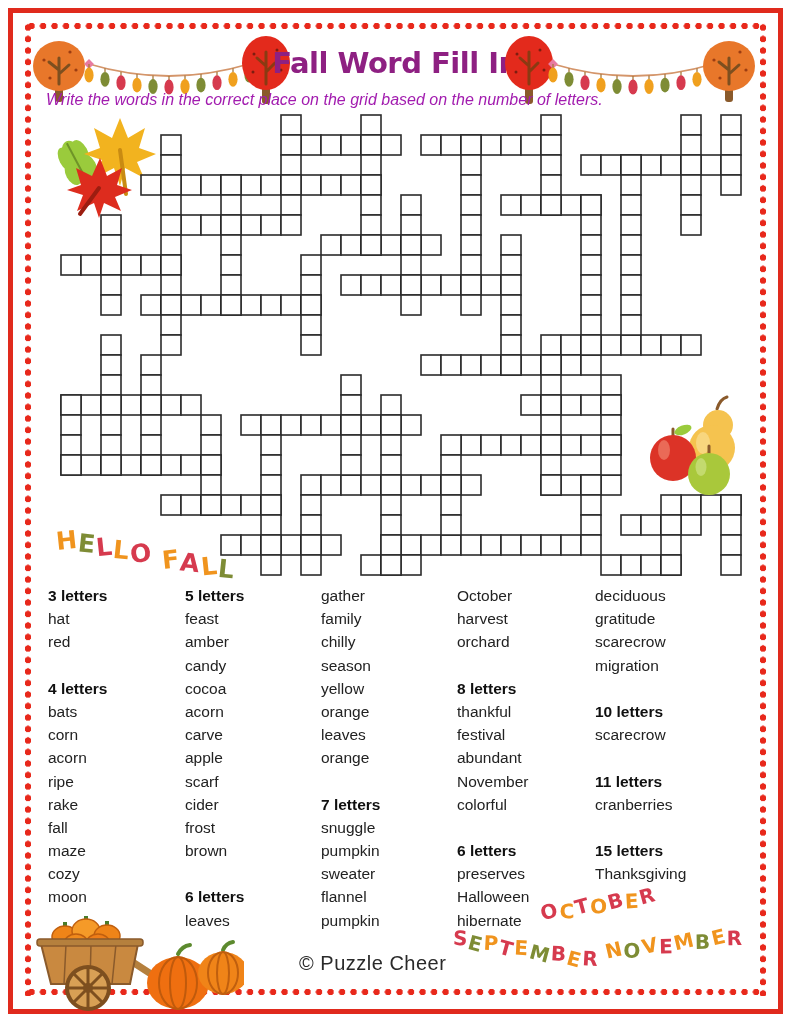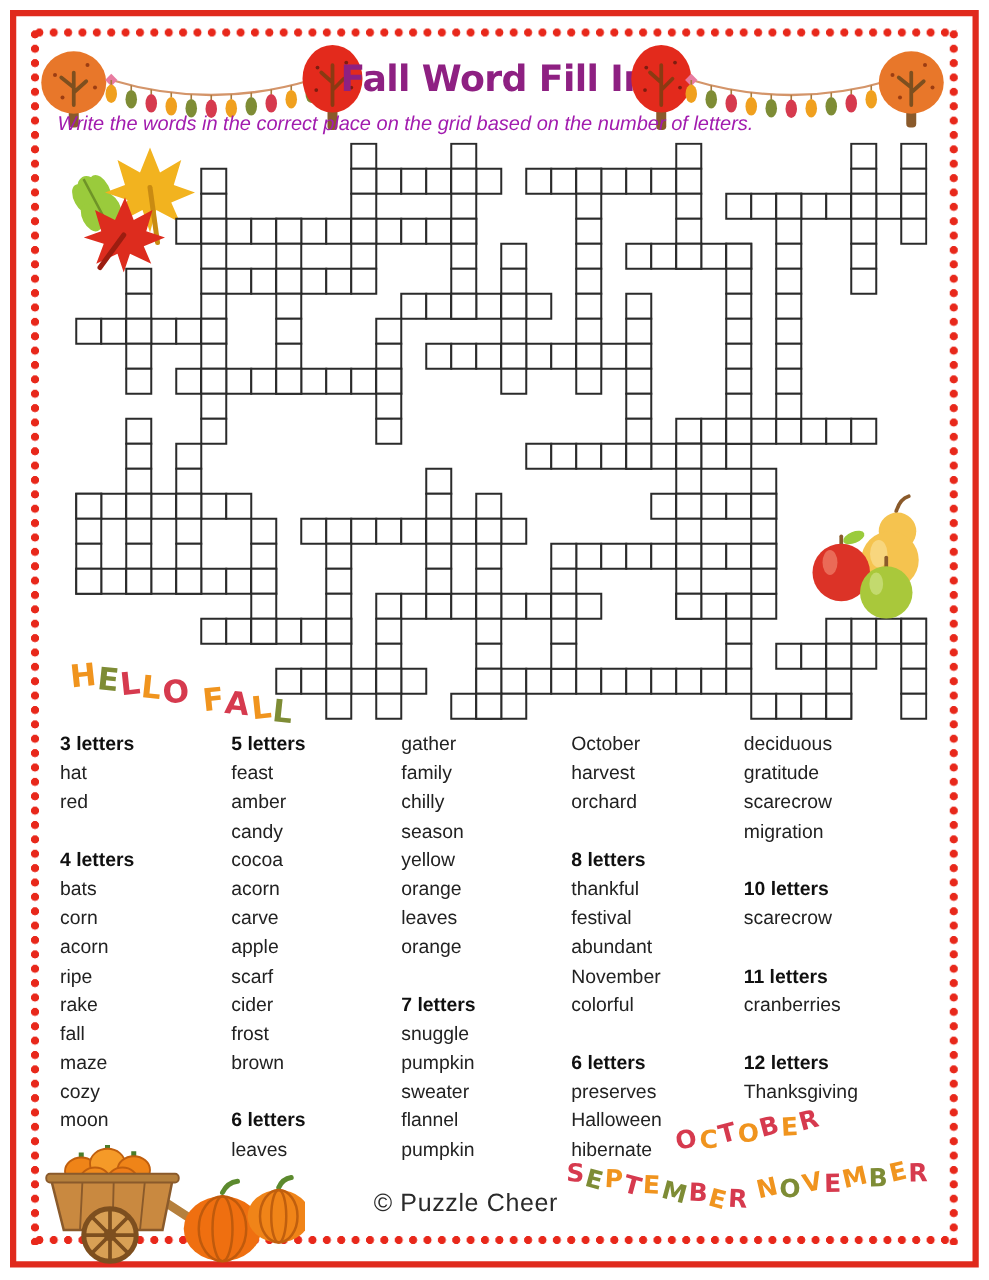--- a/index.html
+++ b/index.html
@@ -615,21 +615,21 @@
       <div class="wl-line">gratitude</div>
       <div class="wl-line">scarecrow</div>
       <div class="wl-line">migration</div>
       <div class="wl-line"></div>
       <div class="wl-line wl-hdr">10 letters</div>
       <div class="wl-line">scarecrow</div>
       <div class="wl-line"></div>
       <div class="wl-line wl-hdr">11 letters</div>
       <div class="wl-line">cranberries</div>
       <div class="wl-line"></div>
-      <div class="wl-line wl-hdr">12 letters</div>
+      <div class="wl-line wl-hdr">15 letters</div>
       <div class="wl-line">Thanksgiving</div>
     </div>
   </div>
 
 <div class="month month-september fancy-letters"><span class="c-crimson" style="transform: translateY(-1.5px) rotate(-6deg);">S</span><span class="c-olive" style="transform: translateY(1.5px) rotate(6deg);">E</span><span class="c-orange" style="transform: translateY(-1.5px) rotate(-6deg);">P</span><span class="c-crimson" style="transform: translateY(1.5px) rotate(6deg);">T</span><span class="c-orange" style="transform: translateY(-1.5px) rotate(-6deg);">E</span><span class="c-olive" style="transform: translateY(1.5px) rotate(6deg);">M</span><span class="c-crimson" style="transform: translateY(-1.5px) rotate(-6deg);">B</span><span class="c-orange" style="transform: translateY(1.5px) rotate(6deg);">E</span><span class="c-crimson" style="transform: translateY(-1.5px) rotate(-6deg);">R</span></div>
 <div class="month month-october fancy-letters"><span class="c-crimson" style="transform: translateY(-1.5px) rotate(-6deg);">O</span><span class="c-orange" style="transform: translateY(1.5px) rotate(6deg);">C</span><span class="c-crimson" style="transform: translateY(-1.5px) rotate(-6deg);">T</span><span class="c-orange" style="transform: translateY(1.5px) rotate(6deg);">O</span><span class="c-crimson" style="transform: translateY(-1.5px) rotate(-6deg);">B</span><span class="c-orange" style="transform: translateY(1.5px) rotate(6deg);">E</span><span class="c-crimson" style="transform: translateY(-1.5px) rotate(-6deg);">R</span></div>
 <div class="month month-november fancy-letters"><span class="c-orange" style="transform: translateY(-1.5px) rotate(-6deg);">N</span><span class="c-olive" style="transform: translateY(1.5px) rotate(6deg);">O</span><span class="c-orange" style="transform: translateY(-1.5px) rotate(-6deg);">V</span><span class="c-crimson" style="transform: translateY(1.5px) rotate(6deg);">E</span><span class="c-orange" style="transform: translateY(-1.5px) rotate(-6deg);">M</span><span class="c-olive" style="transform: translateY(1.5px) rotate(6deg);">B</span><span class="c-orange" style="transform: translateY(-1.5px) rotate(-6deg);">E</span><span class="c-crimson" style="transform: translateY(1.5px) rotate(6deg);">R</span></div>
 
 <div class="copyright">© Puzzle Cheer</div>
 

